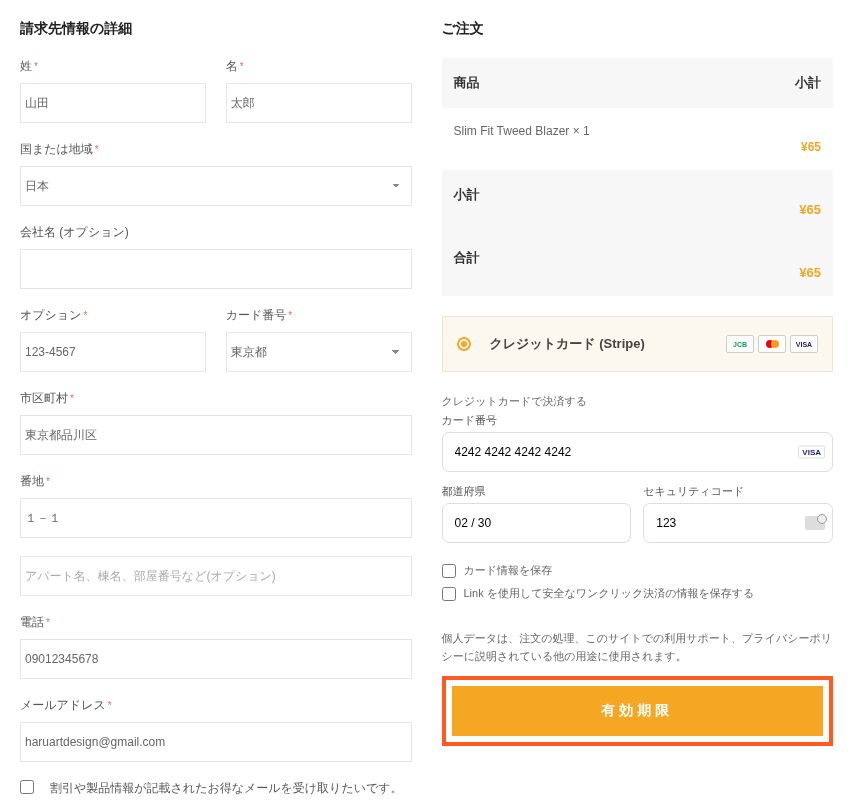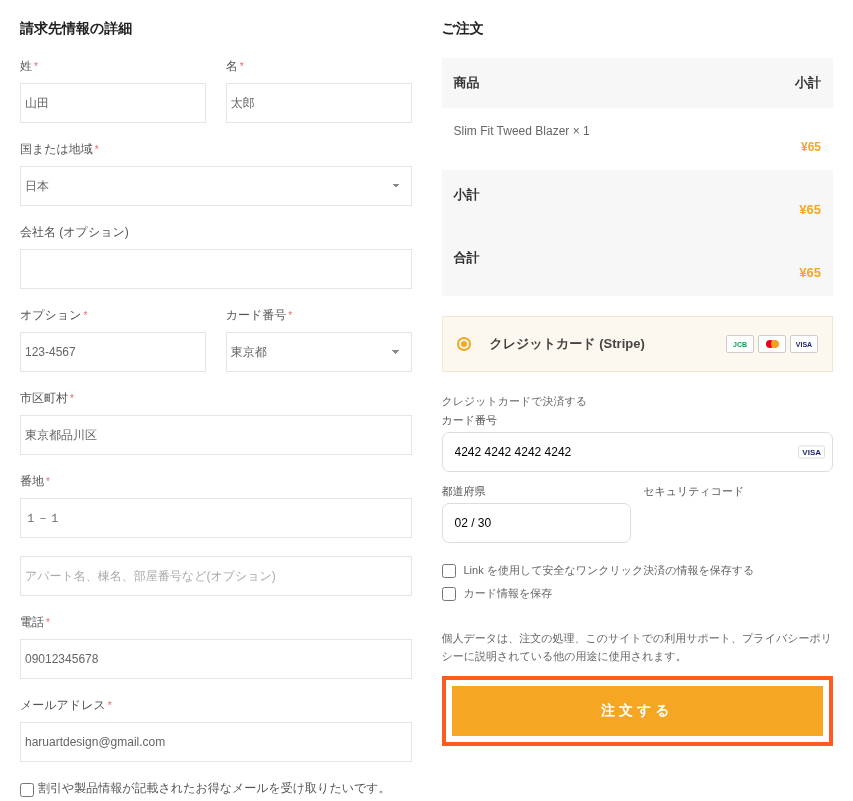--- a/index.html
+++ b/index.html
@@ -8,21 +8,21 @@
 .left { flex: 1; }
 .right { flex: 1; }
 h3 { font-size: 14px; font-weight: bold; margin-bottom: 20px; color: #222; }
 .row { display: flex; gap: 20px; }
 .field { flex: 1; margin-bottom: 18px; }
 .field label { display: block; font-size: 12px; color: #555; margin-bottom: 8px; }
 .req::after { content: "*"; color: #e66; margin-left: 2px; font-size: 10px; }
 .field input, .field select { width: 100%; padding: 12px 4px; border: 1px solid #e5e5e5; font-size: 12px; color: #666; background: #fff; }
 .field select { appearance: none; background-image: linear-gradient(45deg, transparent 50%, #888 50%), linear-gradient(135deg, #888 50%, transparent 50%); background-position: calc(100% - 15px) 17px, calc(100% - 11px) 17px; background-size: 4px 4px; background-repeat: no-repeat; }
 .field input::placeholder { color: #aaa; }
-.check-row { display: flex; align-items: flex-end; gap: 4px; font-size: 12px; color: #555; margin-top: 10px; }
+.check-row { display: flex; align-items: flex-start; gap: 16px; font-size: 12px; color: #555; margin-top: 10px; }
 .check-row input { width: 14px; height: 14px; }
 
 .order-table { width: 100%; margin-bottom: 20px; }
 .ot-head, .ot-row, .ot-foot { display: flex; justify-content: space-between; padding: 16px 12px; }
 .ot-head { background: #f7f7f7; font-weight: bold; font-size: 13px; }
 .ot-row { font-size: 12px; color: #666; }
 .ot-foot { background: #f7f7f7; font-size: 13px; font-weight: bold; }
 .ot-foot.last { font-weight: bold; }
 .price { color: #f5a623; font-weight: bold; margin-top: 16px; }
 .ship { color: #333; font-weight: bold; }
@@ -179,31 +179,35 @@
       </div>
       <div class="cc-row">
         <div class="cc-col">
           <div class="cc-label">都道府県</div>
           <div class="cc-input-wrap">
             <input class="cc-input" value="02 / 30" style="">
           </div>
         </div>
         <div class="cc-col">
           <div class="cc-label">セキュリティコード</div>
+          <div class="cc-input-wrap">
+            <input class="cc-input" value="123" style="">
+            <span class="cvc-icon"></span>
+          </div>
         </div>
+      </div>
+      <div class="cc-check">
+        <input type="checkbox" style="">
+        <span>カード情報を保存</span>
       </div>
       <div class="cc-check">
         <input type="checkbox" style="">
         <span>Link を使用して安全なワンクリック決済の情報を保存する</span>
       </div>
-      <div class="cc-check">
-        <input type="checkbox" style="">
-        <span>カード情報を保存</span>
-      </div>
     </div>
 
     <div class="privacy">個人データは、注文の処理、このサイトでの利用サポート、プライバシーポリシーに説明されている他の用途に使用されます。</div>
 
     <div class="order-btn-wrap">
-      <button class="order-btn">注文する</button>
+      <button class="order-btn">有効期限</button>
     </div>
   </div>
 </div>
 
 </body></html>

